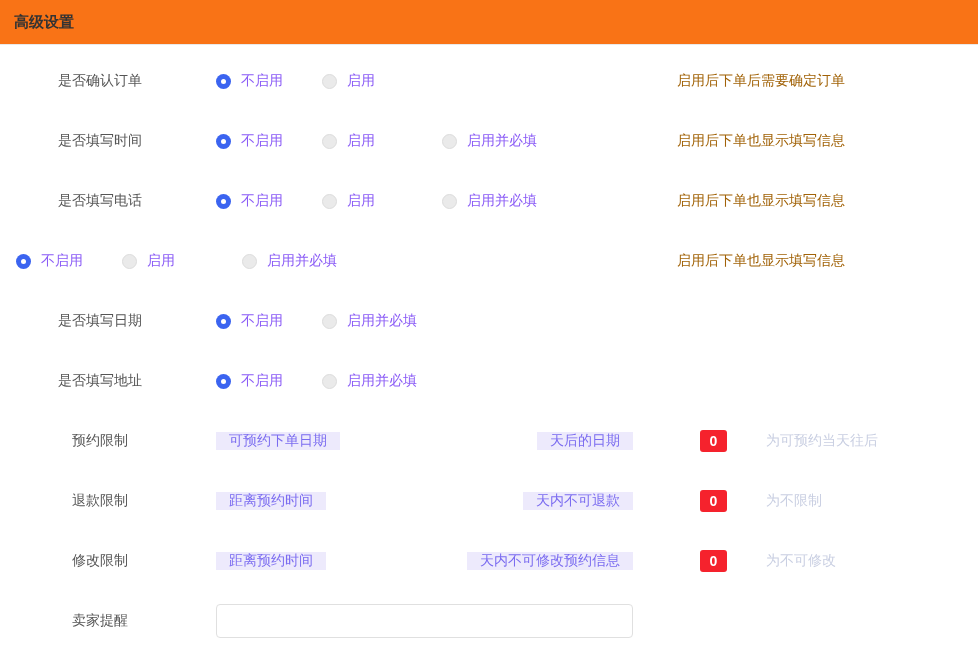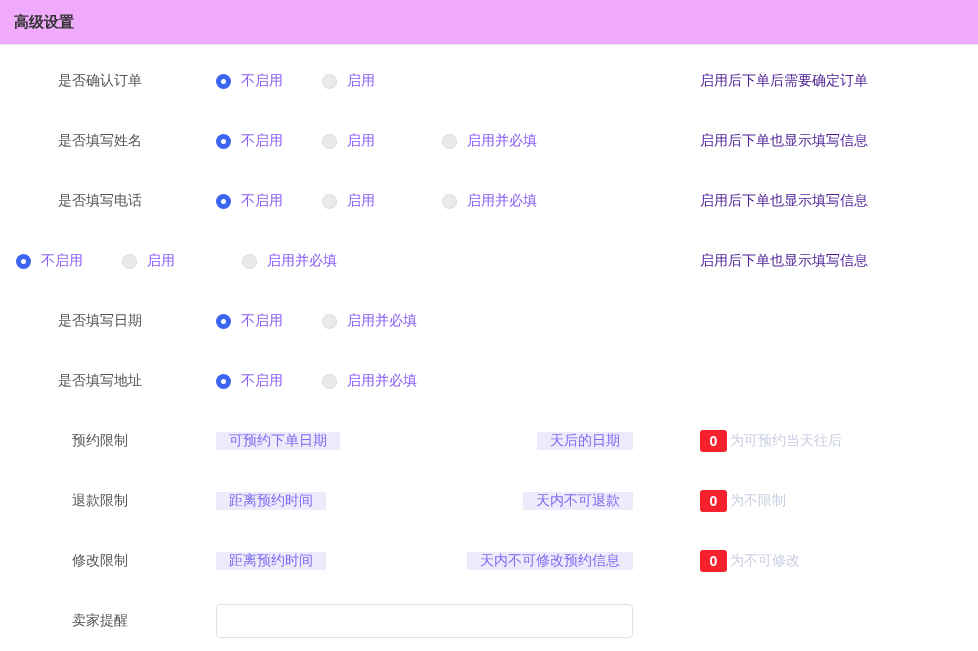--- a/index.html
+++ b/index.html
@@ -6,21 +6,21 @@
   html, body { margin: 0; padding: 0; }
   body {
     width: 978px; height: 651px;
     background: #fff;
     font-family: "Liberation Sans", sans-serif;
     font-size: 14px; color: #333;
     overflow: hidden;
   }
   .header {
     height: 45px;
-    background: #f0abfc;
+    background: #f97316;
     border-bottom: 1px solid #e9e9e9;
     display: flex; align-items: center;
     padding-left: 14px;
   }
   .page-title { font-weight: bold; font-size: 15px; color: #333; }
 
   .form { padding-top: 6px; }
   .row { position: relative; height: 60px; display: flex; align-items: center; }
   .field-label { width: 200px; text-align: center; color: #555; flex-shrink: 0; }
   .controls { margin-left: 16px; display: flex; align-items: center; }
@@ -34,29 +34,29 @@
     margin-right: 10px; position: relative; flex-shrink: 0;
   }
   .radio.checked { background: #3b64f0; border: none; }
   .radio.checked::after {
     content: ""; position: absolute;
     width: 5px; height: 5px; background: #fff; border-radius: 50%;
     top: 5px; left: 5px;
   }
   .opt-label { color: #8b5cf6; white-space: nowrap; }
 
-  .hint { position: absolute; left: 700px; color: #4c1d95; white-space: nowrap; }
+  .hint { position: absolute; left: 677px; color: #a16207; white-space: nowrap; }
   .hint-group { position: absolute; left: 700px; display: flex; align-items: center; }
   .badge {
     background: #f5222d; color: #fff; font-weight: bold;
     min-width: 27px; height: 22px; line-height: 22px;
     text-align: center; border-radius: 3px; margin-right: 3px;
     display: inline-block; padding: 0 4px;
   }
-  .hint-text { color: #c9cfe2; white-space: nowrap; }
+  .hint-text { color: #c9cfe2; white-space: nowrap; margin-left: 36px; }
 
   .input-group {
     display: flex; align-items: center;
     width: 417px; height: 36px;
     border-radius: 4px; overflow: hidden;
   }
   .addon {
     background: #edeafc; color: #7b6cf0;
     display: flex; align-items: center;
     padding: 0 13px; white-space: nowrap; flex-shrink: 0;
@@ -91,21 +91,21 @@
       </label>
       <label class="opt">
         <span class="radio"></span>
         <span class="opt-label">启用</span>
       </label>
     </div>
     <div class="hint">启用后下单后需要确定订单</div>
   </div>
 
   <div class="row">
-    <div class="field-label">是否填写姓名</div>
+    <div class="field-label">是否填写时间</div>
     <div class="controls">
       <label class="opt w1">
         <span class="radio checked"></span>
         <span class="opt-label">不启用</span>
       </label>
       <label class="opt w2">
         <span class="radio"></span>
         <span class="opt-label">启用</span>
       </label>
       <label class="opt">

